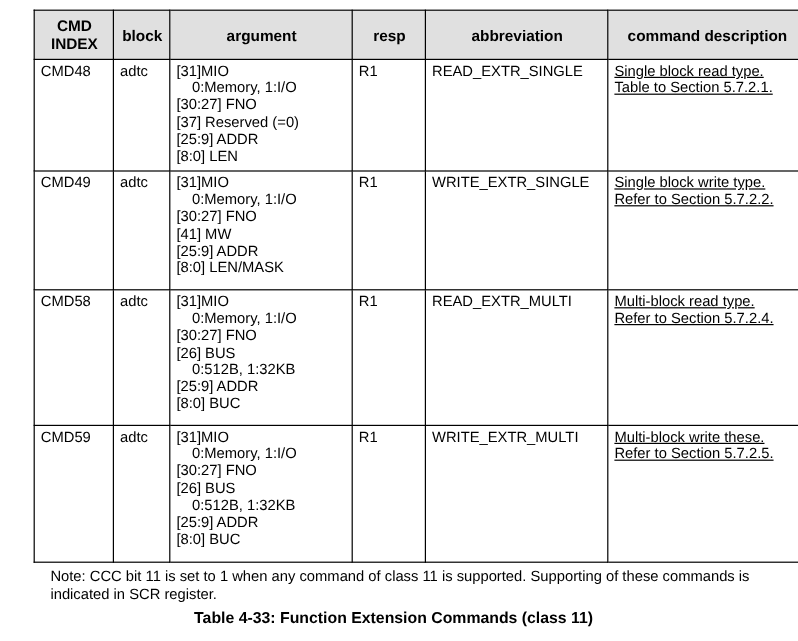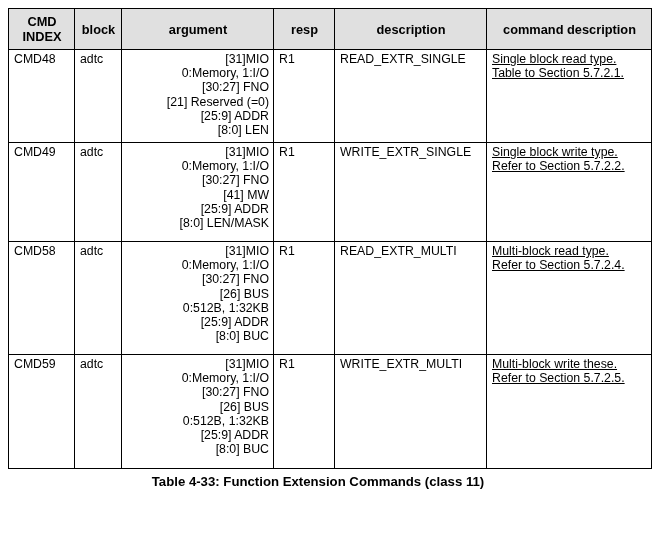--- a/index.html
+++ b/index.html
@@ -14,21 +14,21 @@
     font-family: "Liberation Sans", sans-serif;
     color: #000000;
     -webkit-font-smoothing: antialiased;
   }
 
   #page {
     position: relative;
     width: 638px;
     height: 534px;
     box-sizing: border-box;
-    padding: 8px 10px 0 8px;
+    padding: 8px 10px 0 28px;
   }
 
   table.cmd-table {
     border-collapse: collapse;
     table-layout: fixed;
     width: 643px;
     border: 1px solid #000;
   }
 
   table.cmd-table td,
@@ -61,21 +61,21 @@
   col.c-arg   { width: 152px; }
   col.c-resp  { width: 61px; }
   col.c-abbr  { width: 152px; }
   col.c-desc  { width: 165px; }
 
   td.cell-index { white-space: nowrap; }
   td.cell-type  { white-space: nowrap; }
   td.cell-resp  { text-align: center; }
   td.cell-abbr  { white-space: nowrap; }
 
-  .arg-lines { margin: 0; padding: 0; list-style: none; text-align: right; }
+  .arg-lines { margin: 0; padding: 0; list-style: none; }
   .arg-lines li { margin: 0; padding: 0; white-space: nowrap; }
   .arg-lines li.indented { padding-left: 13px; }
 
   .desc-lines { margin: 0; padding: 0; list-style: none; text-decoration: underline; }
   .desc-lines li { margin: 0; padding: 0; }
 
   tr.row-reserved td.cell-reserved { }
 
   .table-note {
     margin-top: 4px;
@@ -109,34 +109,34 @@
     </colgroup>
     <thead>
       <tr>
         <th>
           <span>CMD</span><br>
           <span>INDEX</span>
         </th>
         <th>block</th>
         <th>argument</th>
         <th>resp</th>
-        <th>description</th>
+        <th>abbreviation</th>
         <th>command description</th>
       </tr>
     </thead>
     <tbody id="table-body">
         <tr style="height: 93px;">
           <td class="cell-index">CMD48</td>
           <td class="cell-type">adtc</td>
           <td class="cell-argument">
             <ul class="arg-lines">
               <li>[31]MIO</li>
               <li class="indented">0:Memory, 1:I/O</li>
               <li>[30:27] FNO</li>
-              <li>[21] Reserved (=0)</li>
+              <li>[37] Reserved (=0)</li>
               <li>[25:9] ADDR</li>
               <li>[8:0] LEN</li>
             </ul>
           </td>
           <td class="cell-resp">R1</td>
           <td class="cell-abbr">READ_EXTR_SINGLE</td>
           <td class="cell-desc">
             <ul class="desc-lines">
               <li>Single block read type.</li>
               <li>Table to Section 5.7.2.1.</li>
@@ -207,15 +207,16 @@
           <td class="cell-desc">
             <ul class="desc-lines">
               <li>Multi-block write these.</li>
               <li>Refer to Section 5.7.2.5.</li>
             </ul>
           </td>
         </tr>
       </tbody>
   </table>
 
+  <div class="table-note">Note: CCC bit 11 is set to 1 when any command of class 11 is supported. Supporting of these commands is indicated in SCR register.</div>
   <div class="table-caption">Table 4-33: Function Extension Commands (class 11)</div>
 
 </div>
 
 </body></html>

